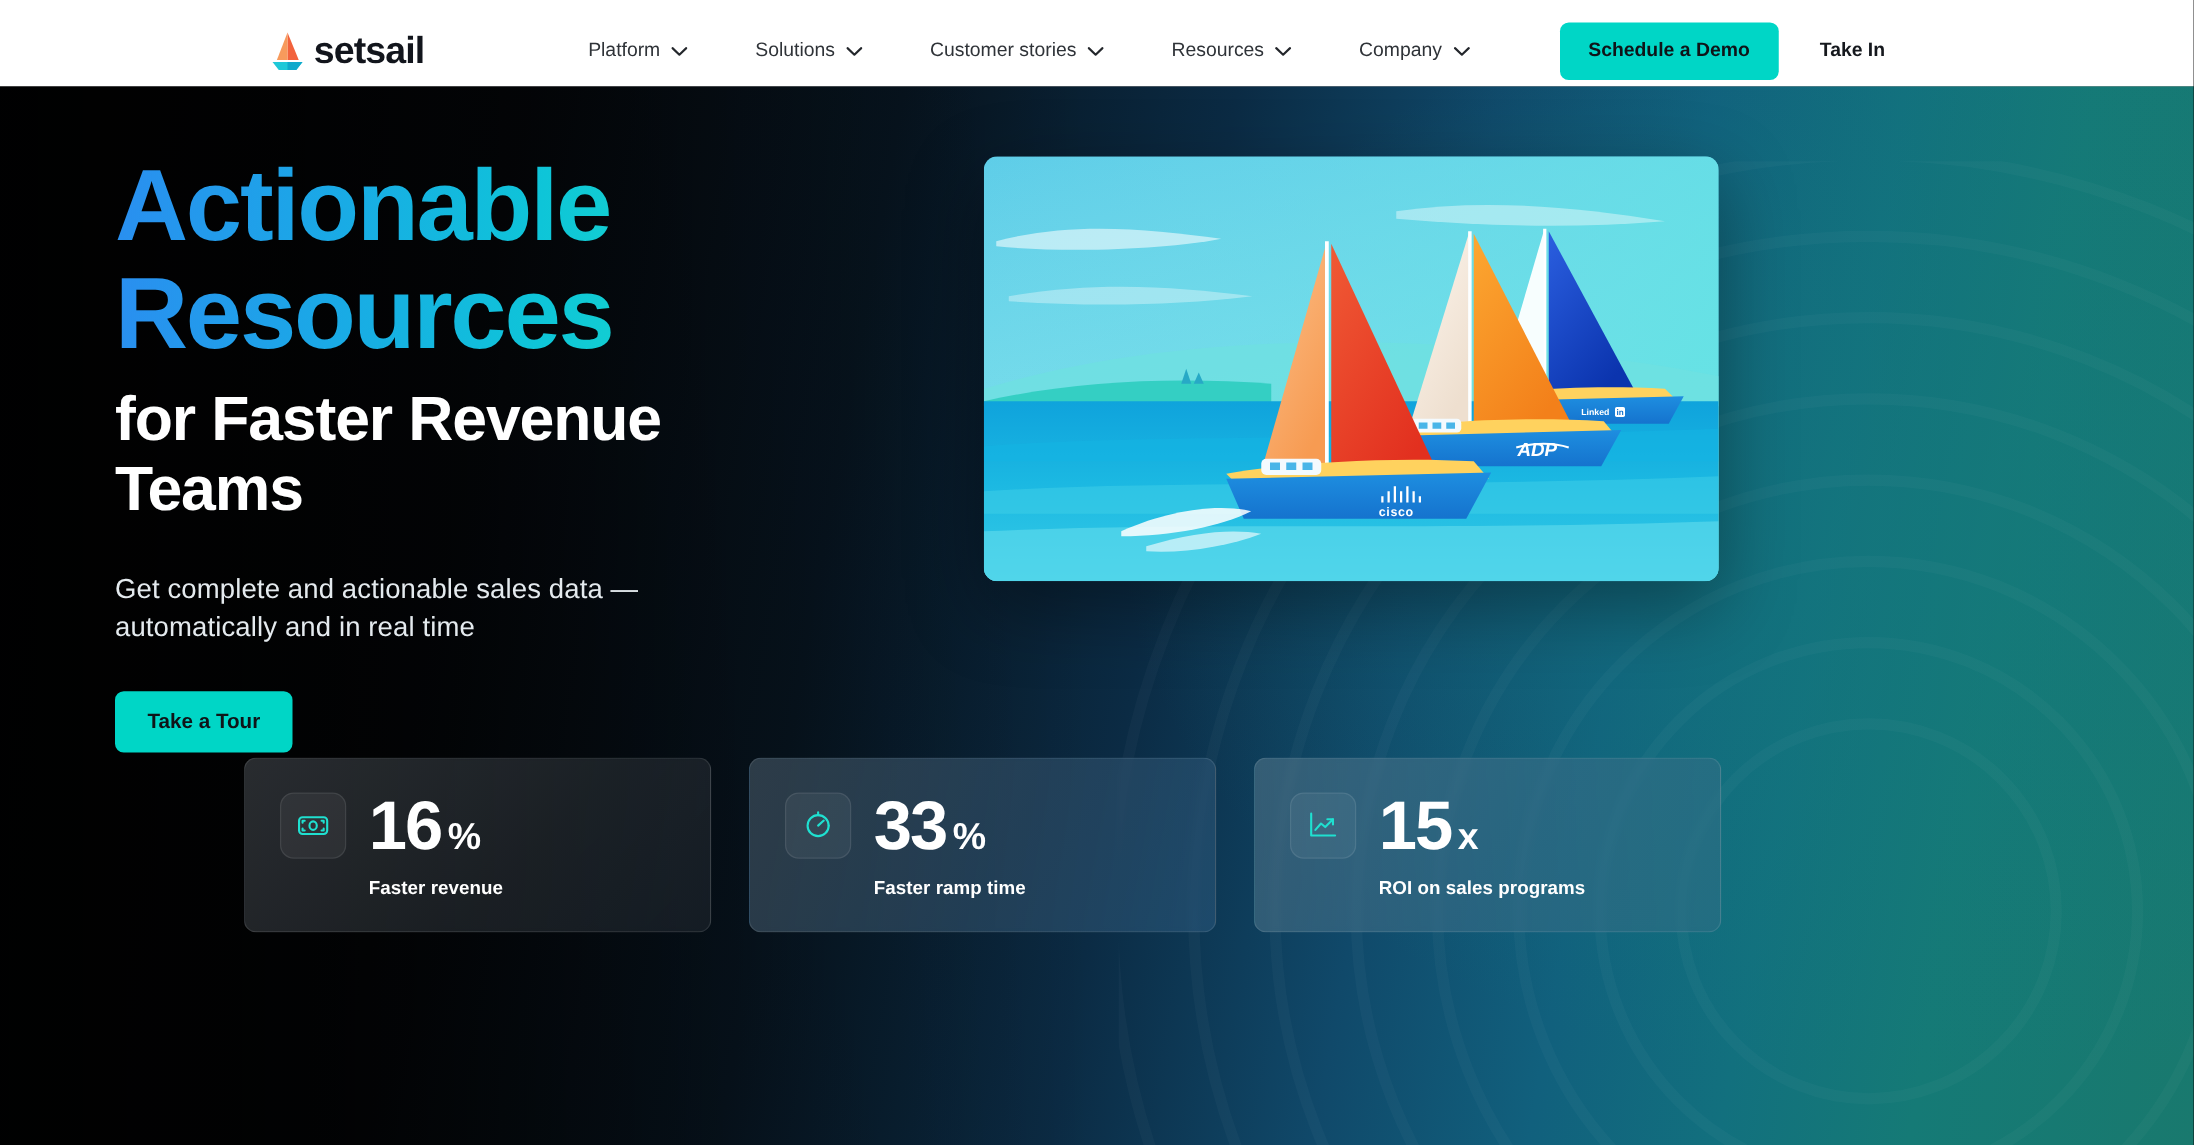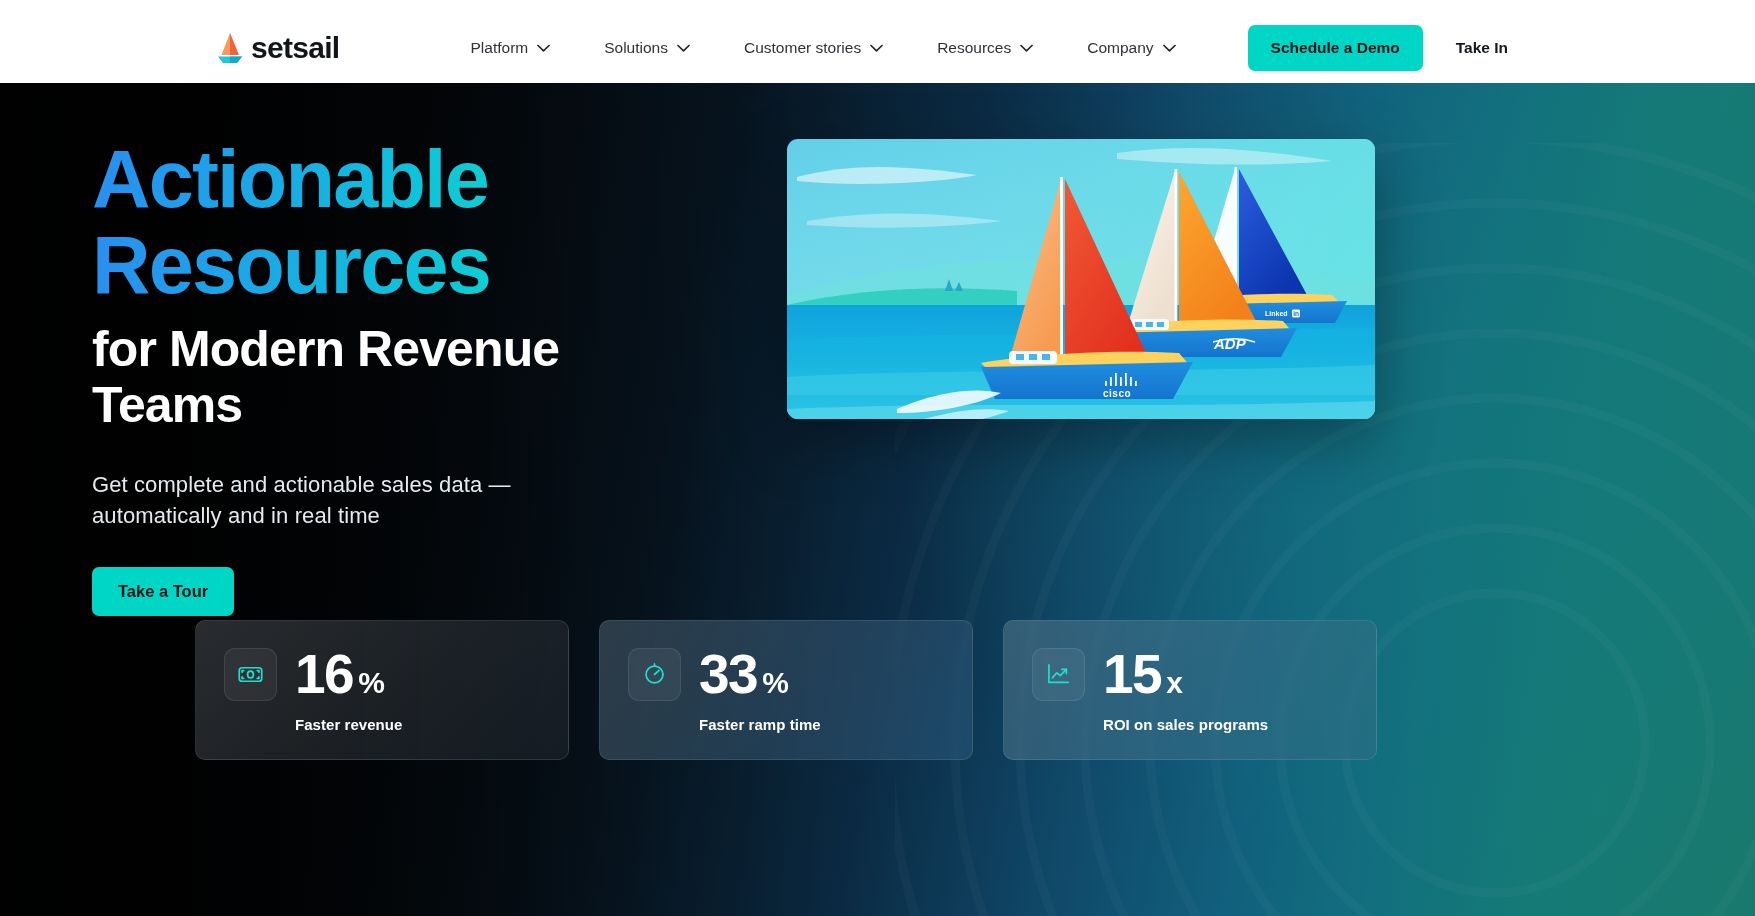--- a/index.html
+++ b/index.html
@@ -17,21 +17,21 @@
     position: relative;
     width: 1755px;
     height: 916px;
     overflow: hidden;
   }
 
   
   .header {
     position: relative;
     z-index: 40;
-    height: 83px;
+    height: 69px;
     background: #ffffff;
     display: flex;
     align-items: center;
     padding: 12px 0 0 217px;
   }
 
   .brand {
     display: flex;
     align-items: center;
     gap: 8px;
@@ -195,21 +195,21 @@
     cursor: pointer;
     font-family: inherit;
   }
 
   
   .illus {
     position: absolute;
     left: 787px;
     top: 56px;
     width: 588px;
-    height: 280px;
+    height: 340px;
     border-radius: 11px;
     overflow: hidden;
     box-shadow: 0 20px 60px rgba(0,0,0,0.35);
   }
   .illus svg { display: block; width: 100%; height: 100%; }
 
   
   .stats {
     position: absolute;
     left: 195px;
@@ -364,21 +364,21 @@
       </g>
     </svg>
 
     <div class="hero-vignette"></div>
 
     <div class="hero-inner">
 
       <h1 class="headline">
         <span class="grad">Actionable</span>
         <span class="grad">Resources</span>
-        <span class="plain">for Modern Revenue Teams</span>
+        <span class="plain">for Faster Revenue Teams</span>
       </h1>
 
       <p class="subhead">Get complete and actionable sales data — automatically and in real time</p>
 
       <button class="btn-tour">Take a Tour</button>
 
       
       <div class="illus">
         <svg viewBox="0 0 588 340" preserveAspectRatio="xMidYMid slice" aria-hidden="true">
           <defs>

